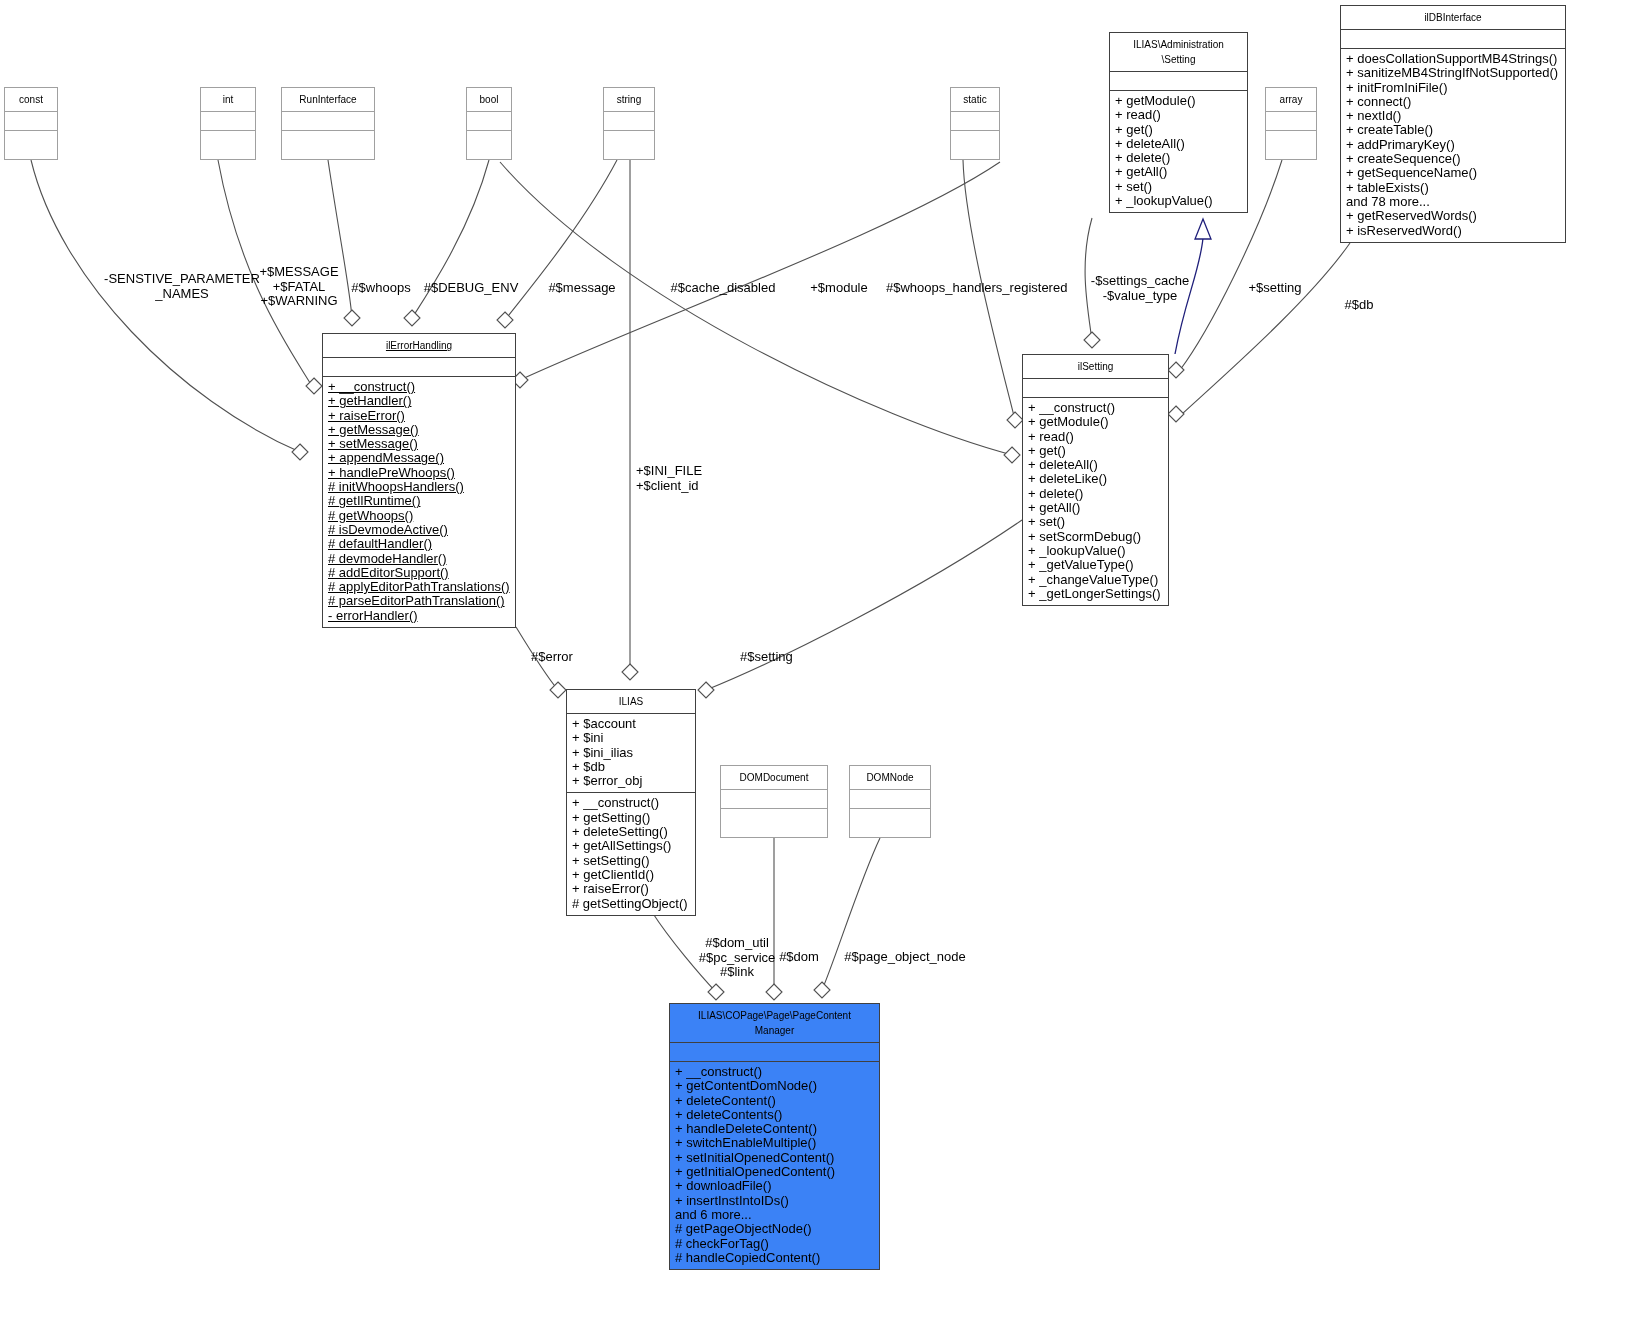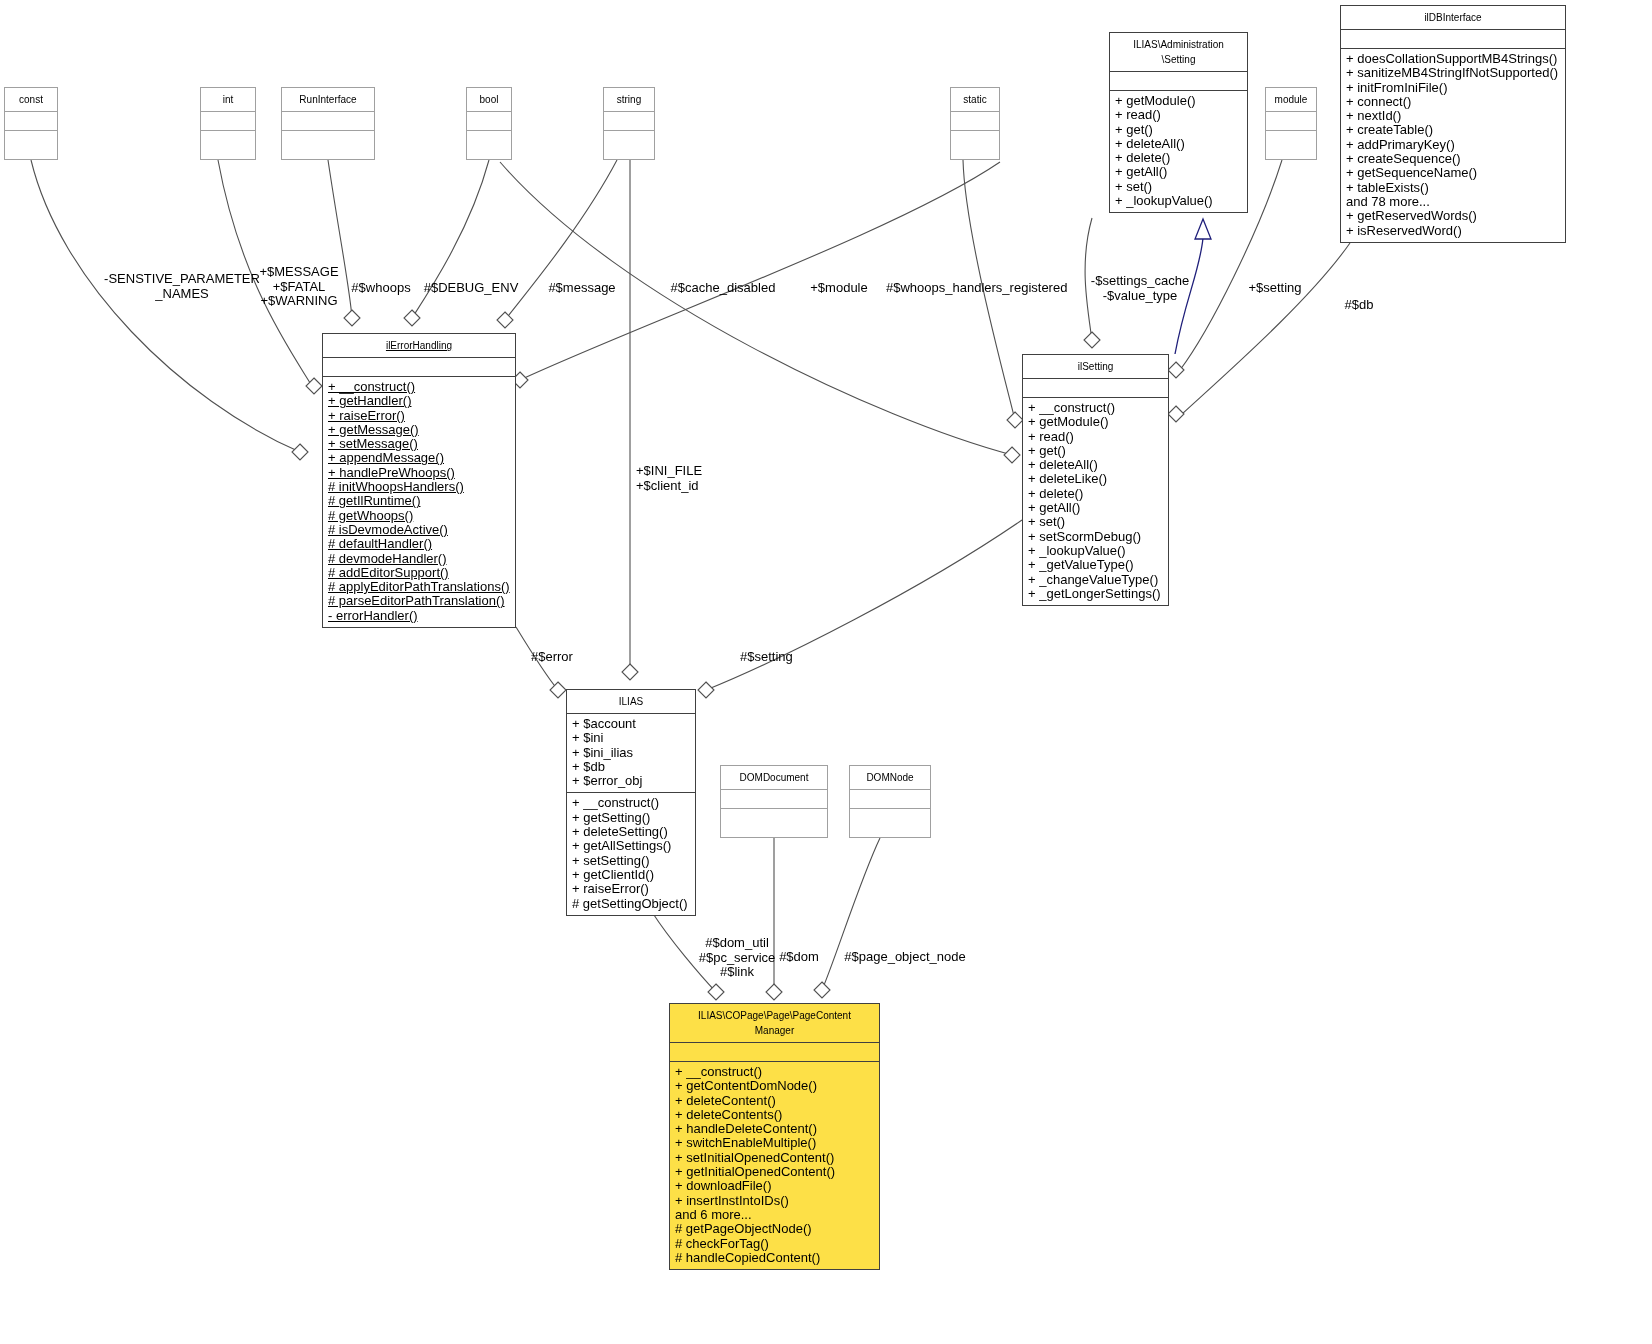--- a/index.html
+++ b/index.html
@@ -31,21 +31,21 @@
     box-sizing: border-box;
     background: #ffffff;
     border: 1px solid #a0a0a0;
     font-size: 13px;
     line-height: 14px;
   }
   .uml-box.strong {
     border: 1px solid #404040;
   }
   .uml-box.filled {
-    background: #fde047;
+    background: #3b82f6;
     border: 1px solid #404040;
   }
   .uml-title {
     text-align: center;
     padding: 4px 4px 4px 4px;
     font-size: 10px;
     line-height: 15px;
     white-space: pre-line;
   }
   .uml-sep {
@@ -195,21 +195,21 @@
 
   <div class="uml-box" style="left:950px; top:87px; width:50px; height:73px;">
     <div class="uml-title">static</div>
     <div class="uml-sep"></div>
     <div class="uml-compartment empty"></div>
     <div class="uml-sep"></div>
     <div class="uml-compartment empty"></div>
   </div>
 
   <div class="uml-box" style="left:1265px; top:87px; width:52px; height:73px;">
-    <div class="uml-title">module</div>
+    <div class="uml-title">array</div>
     <div class="uml-sep"></div>
     <div class="uml-compartment empty"></div>
     <div class="uml-sep"></div>
     <div class="uml-compartment empty"></div>
   </div>
 
   <div class="uml-box strong" style="left:1109px; top:32px; width:139px;">
     <div class="uml-title">ILIAS\Administration
 \Setting</div>
     <div class="uml-sep"></div>

